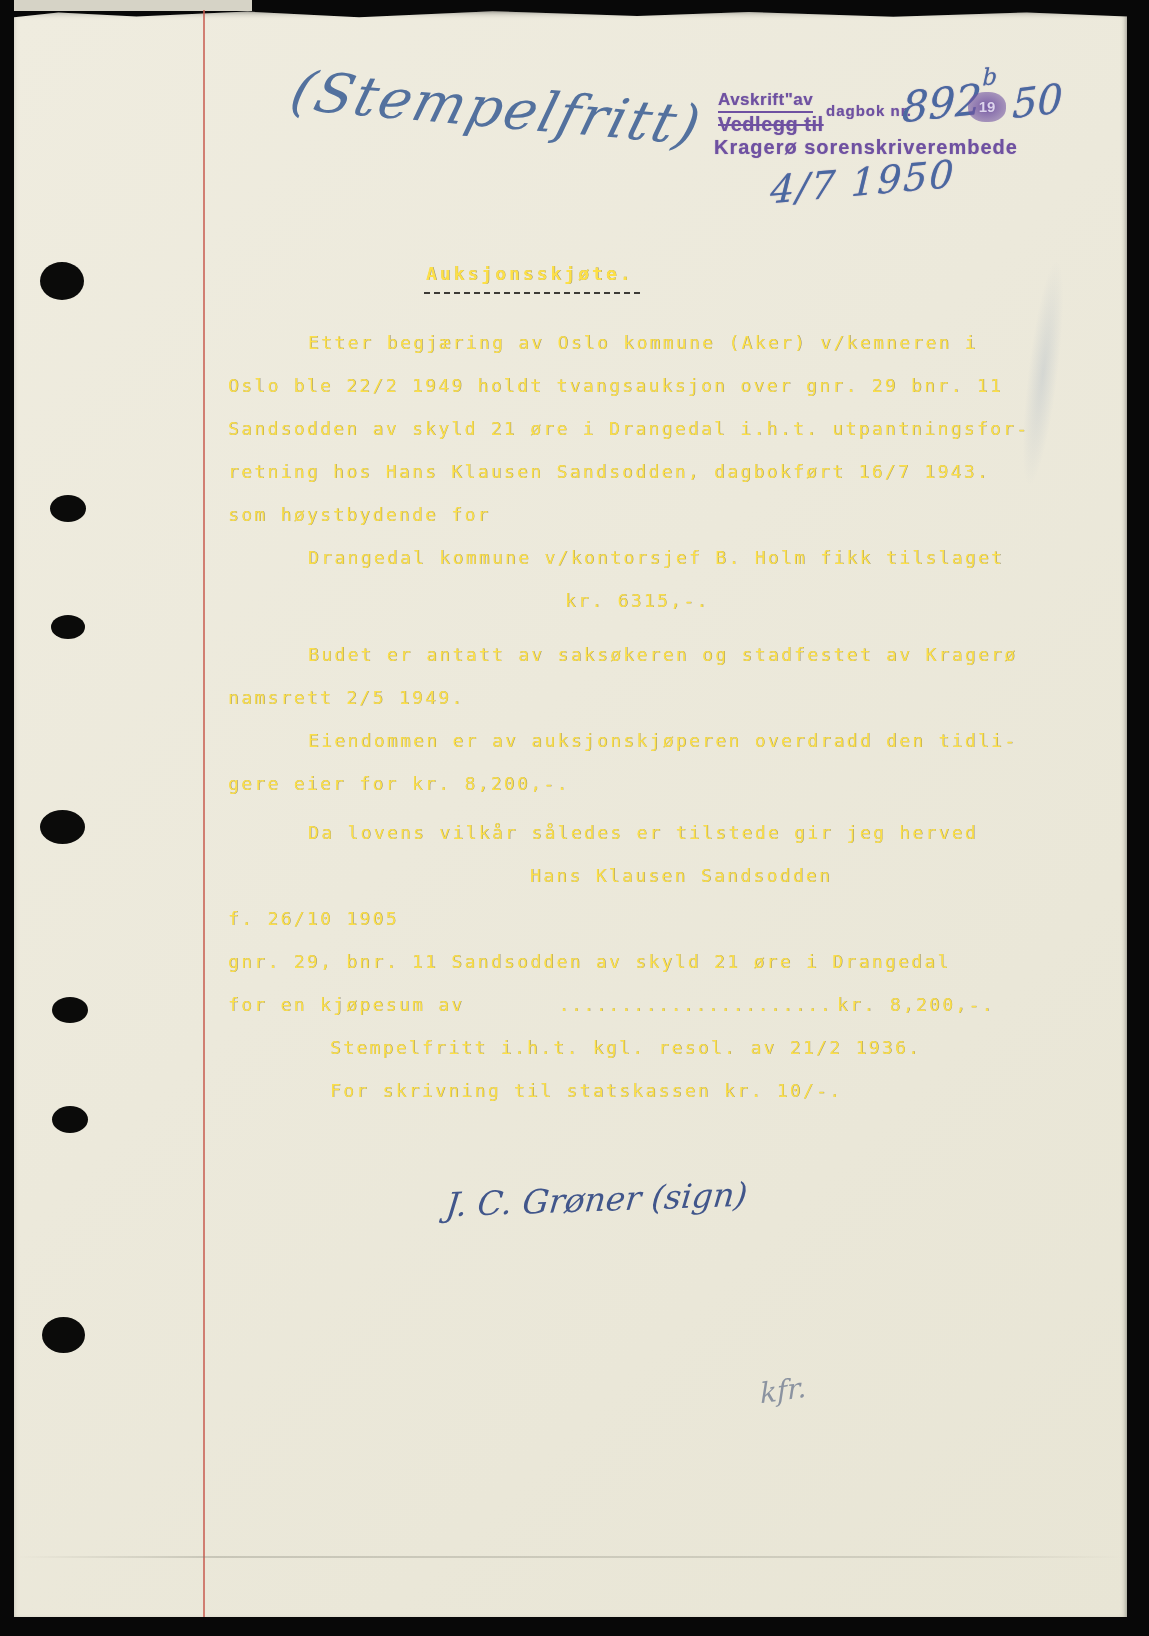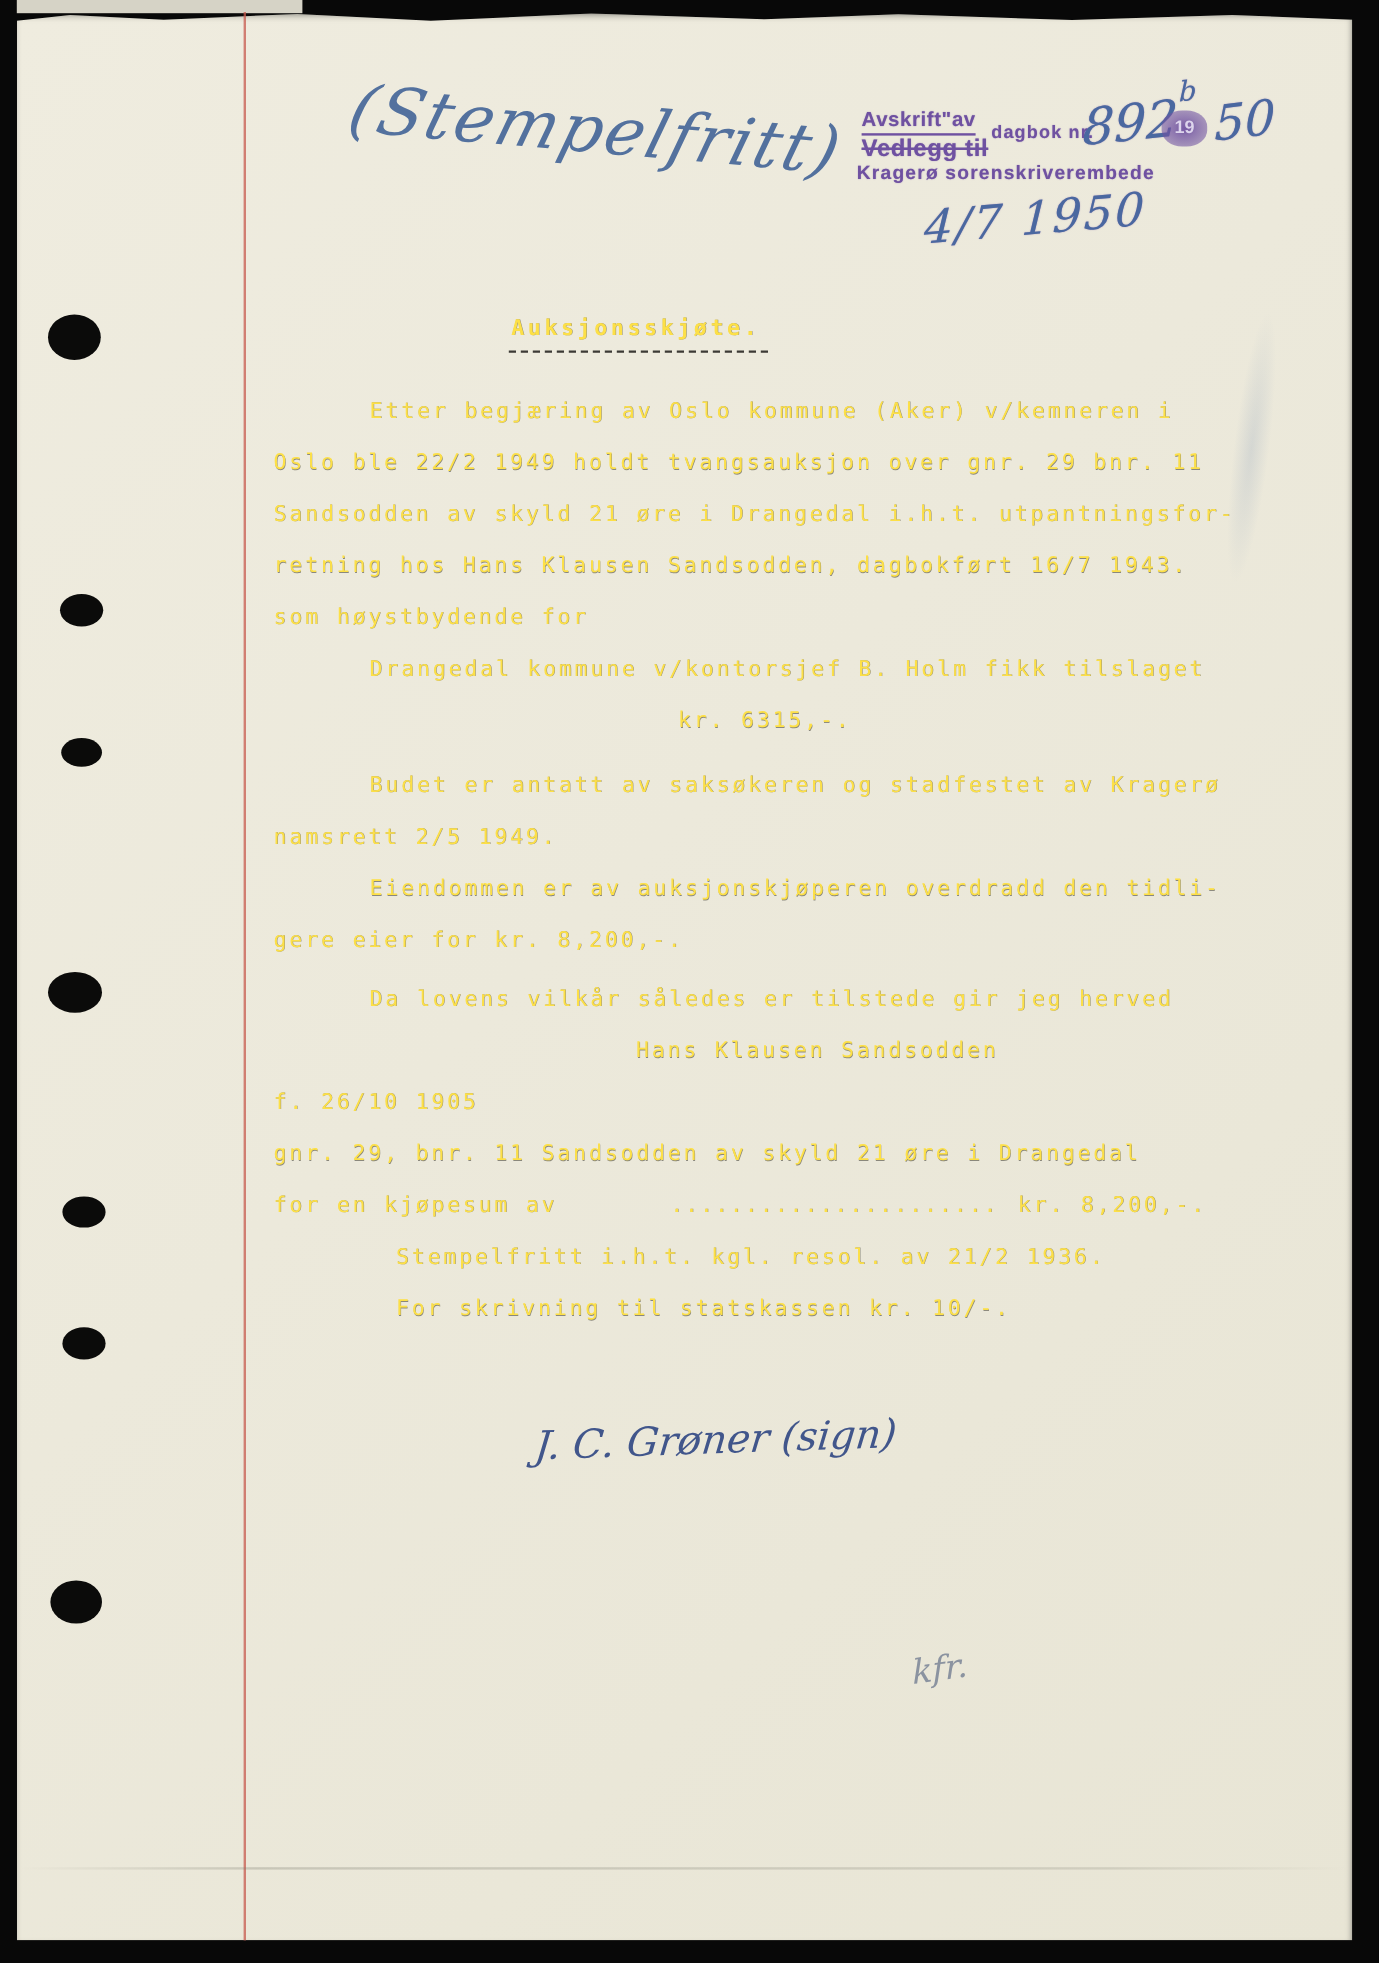--- a/index.html
+++ b/index.html
@@ -39,21 +39,21 @@
          padding:0 6px 3px 2px;border-bottom:2.5px dashed #3c3a35;}
   .tline{height:43px;white-space:pre;}
   .ind{padding-left:80px;}
   .ind2{padding-left:102px;}
   .c1{padding-left:337px;}
   .c2{padding-left:302px;}
   .mt{margin-top:11px;}
   .mts{margin-top:6px;}
   .kjline{display:flex;align-items:baseline;}
   .kjdots{margin-left:94px;letter-spacing:1.6px;}
-  .kjamt{margin-left:16px;}
+  .kjamt{margin-left:5px;}
 
   
   .hw{font-family:"DejaVu Serif",serif;font-style:italic;position:absolute;}
   .hw-stempelfritt{left:292px;top:76px;font-size:55px;color:#53719e;
         transform:rotate(5deg) skewX(-10deg);letter-spacing:2px;}
   .hw-sign{left:446px;top:1180px;font-size:33px;color:#41568b;transform:rotate(-2deg) skewX(-8deg);}
   .hw-kfr{left:760px;top:1374px;font-size:28px;color:#8b93a0;transform:rotate(-8deg) skewX(-6deg);}
 
   
   .stamp{position:absolute;left:712px;top:84px;width:350px;height:140px;
@@ -65,21 +65,21 @@
          letter-spacing:0.5px;text-decoration:line-through;}
   .st-dagbok{position:absolute;left:114px;top:18px;font-size:15px;font-weight:bold;letter-spacing:1px;}
   .hw-892{position:absolute;left:190px;top:-16px;font-family:"DejaVu Serif",serif;font-style:italic;
          font-size:42px;color:#4a68a0;transform:rotate(-6deg) skewX(-8deg);}
   .hw-892 sup{font-size:23px;vertical-align:28px;}
   .st-year{position:absolute;left:256px;top:8px;width:38px;height:30px;border-radius:45%;
          background:radial-gradient(ellipse at center,rgba(111,81,161,0.92),rgba(111,81,161,0.55) 75%,rgba(111,81,161,0.1));
          color:#ddd5ec;font-size:15px;font-weight:bold;text-align:center;line-height:30px;}
   .hw-50{position:absolute;left:300px;top:-6px;font-family:"DejaVu Serif",serif;font-style:italic;
          font-size:40px;color:#4a68a0;transform:rotate(-7deg) skewX(-8deg);}
-  .st-office{position:absolute;left:2px;top:52px;font-size:16px;font-weight:bold;letter-spacing:1px;}
+  .st-office{position:absolute;left:2px;top:52px;font-size:20px;font-weight:bold;letter-spacing:1px;}
   .hw-date{position:absolute;left:58px;top:76px;font-family:"DejaVu Serif",serif;font-style:italic;
          font-size:38px;color:#4a68a0;transform:rotate(-5deg) skewX(-8deg);letter-spacing:2px;}
 </style>
 </head>
 <body>
 
 <div class="scan">
   <div class="top-sliver"></div>
   <div class="paper"></div>
   <div class="red-line"></div>

